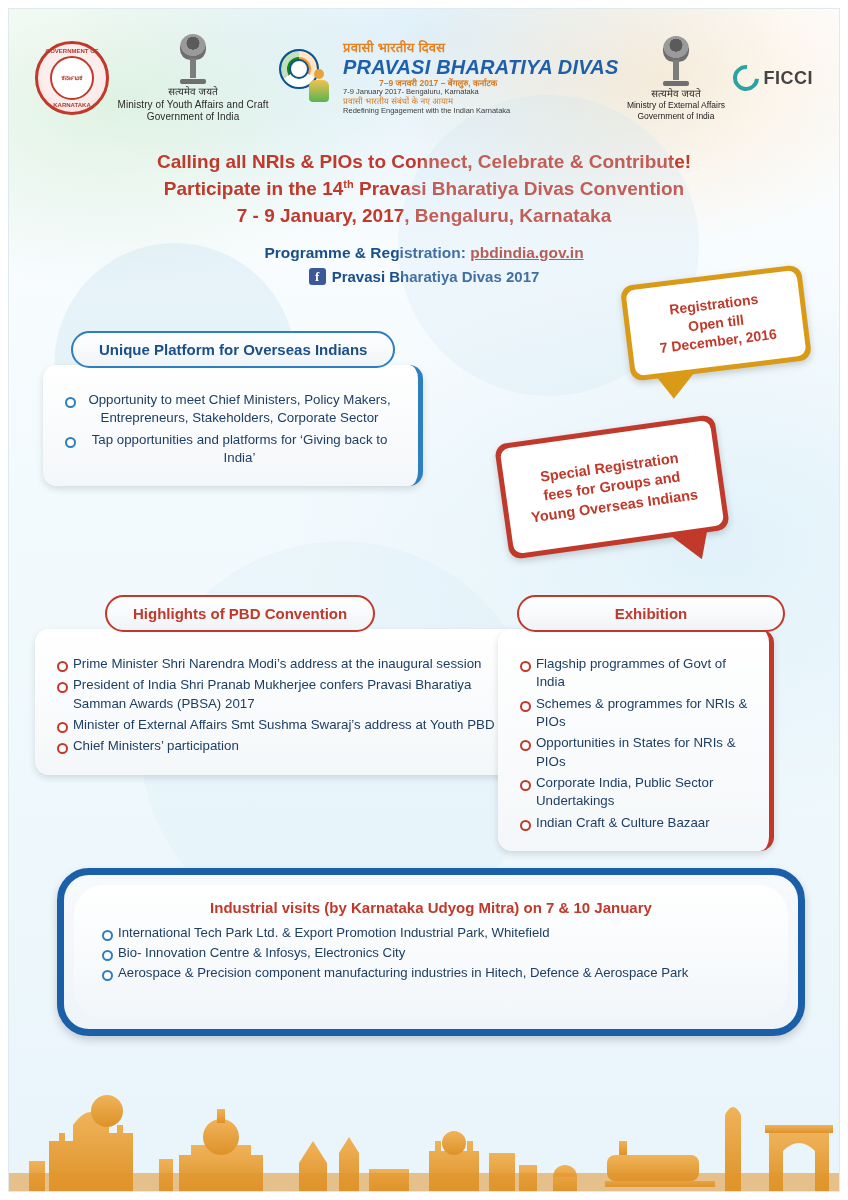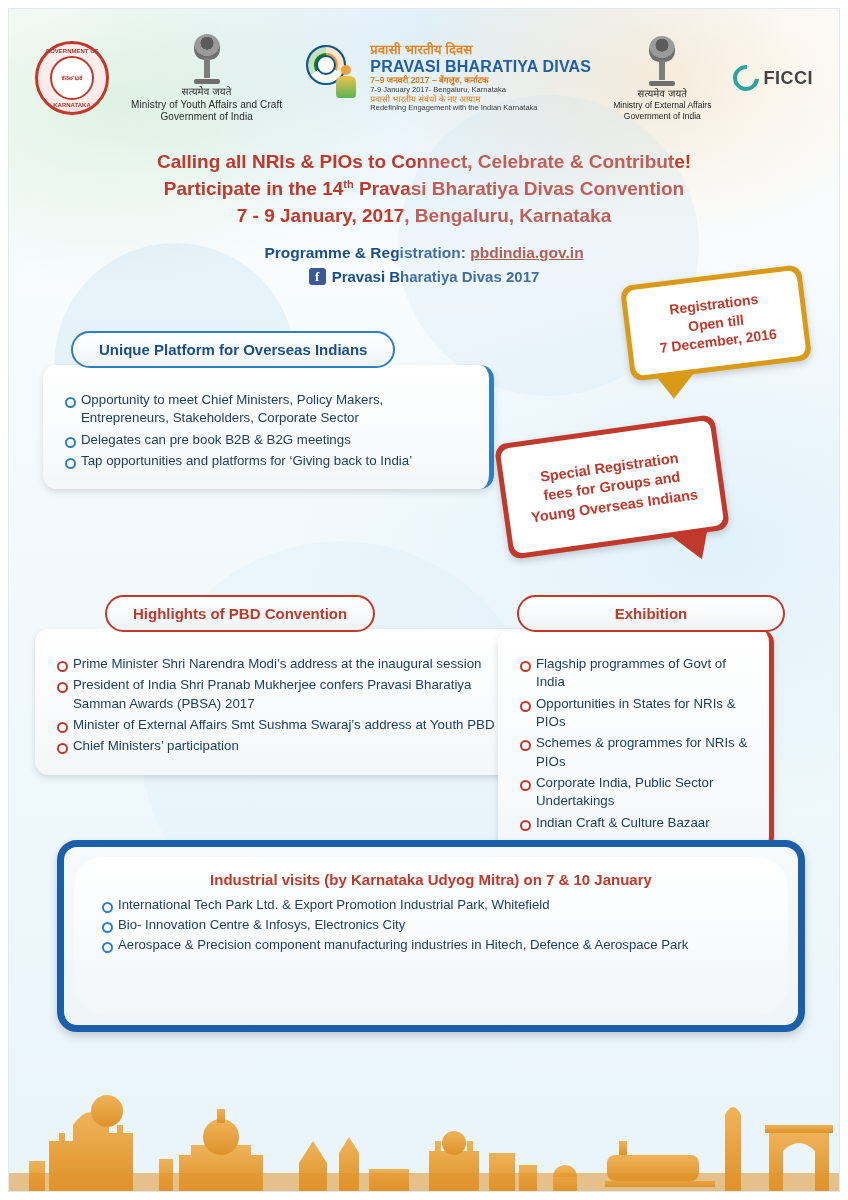--- a/index.html
+++ b/index.html
@@ -87,21 +87,21 @@
   }
   .ka-seal .ring-text {
     position:absolute; inset:0;
     color:#b03a2e; font-size:6px; font-weight:bold;
   }
   .ka-seal .ring-text span { position:absolute; white-space:nowrap; }
   .ka-seal .t-top { top:4px; left:50%; transform:translateX(-50%); }
   .ka-seal .t-bot { bottom:4px; left:50%; transform:translateX(-50%); }
 
   
-  .pbd-logo { display:flex; align-items:flex-start; gap:8px; }
+  .pbd-logo { display:flex; align-items:center; gap:8px; }
   .pbd-mark {
     width: 58px; height: 62px; position: relative;
   }
   .pbd-mark .chakra {
     position:absolute; left:2px; top:2px;
     width: 40px; height: 40px; border-radius:50%;
     background: conic-gradient(#ff9933 0 33%, #ffffff 33% 66%, #138808 66% 100%);
     border: 2px solid #0b5394;
     box-shadow: inset 0 0 0 6px rgba(255,255,255,.75);
   }
@@ -120,23 +120,23 @@
   }
   .pbd-mark .figure .body{
     position:absolute;left:4px;top:11px;width:20px;height:22px;border-radius:6px 6px 4px 4px;
     background:linear-gradient(180deg,#f2c14e,#58b451);
   }
   .pbd-text { line-height: 1.15; }
   .pbd-hi {
     font-size: 13px; font-weight: bold; color:#e8821f; letter-spacing:.2px;
   }
   .pbd-en {
-    font-size: 16px; font-weight: bold; color:#1f5fa9; letter-spacing:.2px;
-  }
-  .pbd-sub1 { font-size: 8.5px; font-weight:bold; color:#d97a1c; }
+    font-size: 20px; font-weight: bold; color:#1f5fa9; letter-spacing:.2px;font-style:italic;
+  }
+  .pbd-sub1 { font-size: 8.5px; font-weight:bold; color:#d97a1c;margin-left:36px; }
   .pbd-sub2 { font-size: 7.5px; color:#3a3a3a; }
   .pbd-sub3 { font-size: 8.5px; font-weight:normal; color:#d97a1c; }
   .pbd-sub4 { font-size: 7.5px; color:#3a3a3a; }
 
   .mea-caption { font-size: 8.5px; color:#222; text-align:center; line-height:1.3; }
 
   .ficci {
     display:flex; align-items:center; gap:4px;
   }
   .ficci .arc {
@@ -262,23 +262,23 @@
   #bubble-special:after {
     content:""; position:absolute; right: 22px; bottom:-26px;
     border-left: 30px solid transparent;
     border-right: 10px solid transparent;
     border-top: 30px solid #c0392b;
   }
 
   
   .visits-frame {
     position:absolute;
-    left: 48px; top: 831px; width: 748px; height: 192px;
+    left: 48px; top: 859px; width: 748px; height: 168px;
     border: 7px solid #1a5fa8;
-    border-radius: 20px;
+    border-radius: 32px;
     background: linear-gradient(180deg,#f7fafc 0%, #eef4f8 100%);
     box-shadow: 0 4px 9px rgba(0,0,0,.18);
   }
   .visits-inner {
     position:absolute; inset: 10px;
     border-radius: 30px;
     background: linear-gradient(180deg,#ffffff 0%, #f2f6f9 100%);
     padding: 14px 28px;
   }
   .visits-title {
@@ -288,21 +288,21 @@
   .visits-inner ul.bullets li { font-size: 13.2px; margin-bottom: 2px; }
 
   
   .skyline {
     position:absolute; left:0; right:0; bottom:0; height: 150px;
     overflow:hidden;
   }
 
   
   #unique-pill-wrap { position:absolute; left: 62px; top: 322px; }
-  #unique-card { position:absolute; left: 34px; top: 356px; width: 451px; }
+  #unique-card { position:absolute; left: 34px; top: 356px; width: 380px; text-align: center; }
   #highlights-pill-wrap { position:absolute; left: 96px; top: 586px; }
   #highlights-card { position:absolute; left: 26px; top: 620px; width: 502px; }
   #exhibition-pill-wrap { position:absolute; left: 508px; top: 586px; }
   #exhibition-card { position:absolute; left: 489px; top: 620px; width: 276px; }
   .section-area { position:absolute; left:0; top:0; width:832px; height:1184px; pointer-events:none; }
   .section-area > * { pointer-events: auto; }
 </style>
 </head>
 <body>
 
@@ -383,21 +383,20 @@
   </div>
 
   <div class="section-area">
 
     <div id="unique-pill-wrap">
       <div class="pill pill-blue">Unique Platform for Overseas Indians</div>
     </div>
     <div id="unique-card" class="card blue-edge" style="padding-top:26px;">
       <ul class="bullets">
         <li>Opportunity to meet Chief Ministers, Policy Makers, Entrepreneurs, Stakeholders, Corporate Sector</li>
-        <li>Delegates can pre book B2B &amp; B2G meetings</li>
         <li>Tap opportunities and platforms for ‘Giving back to India’</li>
       </ul>
     </div>
 
     <div class="bubble" id="bubble-reg">
       <div class="inner-white">
         <div>
           <div>Registrations</div>
           <div>Open till</div>
           <div>7 December, 2016</div>
@@ -426,22 +425,22 @@
         <li>Chief Ministers’ participation</li>
       </ul>
     </div>
 
     <div id="exhibition-pill-wrap">
       <div class="pill pill-red" style="min-width:268px;text-align:center;">Exhibition</div>
     </div>
     <div id="exhibition-card" class="card red-edge" style="padding-top:26px;">
       <ul class="bullets red">
         <li>Flagship programmes of Govt of India</li>
+        <li>Schemes &amp; programmes for NRIs &amp; PIOs</li>
         <li>Opportunities in States for NRIs &amp; PIOs</li>
-        <li>Schemes &amp; programmes for NRIs &amp; PIOs</li>
         <li>Corporate India, Public Sector Undertakings</li>
         <li>Indian Craft &amp; Culture Bazaar</li>
       </ul>
     </div>
 
     <div class="visits-frame">
       <div class="visits-inner">
         <div class="visits-title">Industrial visits (by Karnataka Udyog Mitra) on 7 &amp; 10 January</div>
         <ul class="bullets">
           <li>International Tech Park Ltd. &amp; Export Promotion Industrial Park, Whitefield</li>

